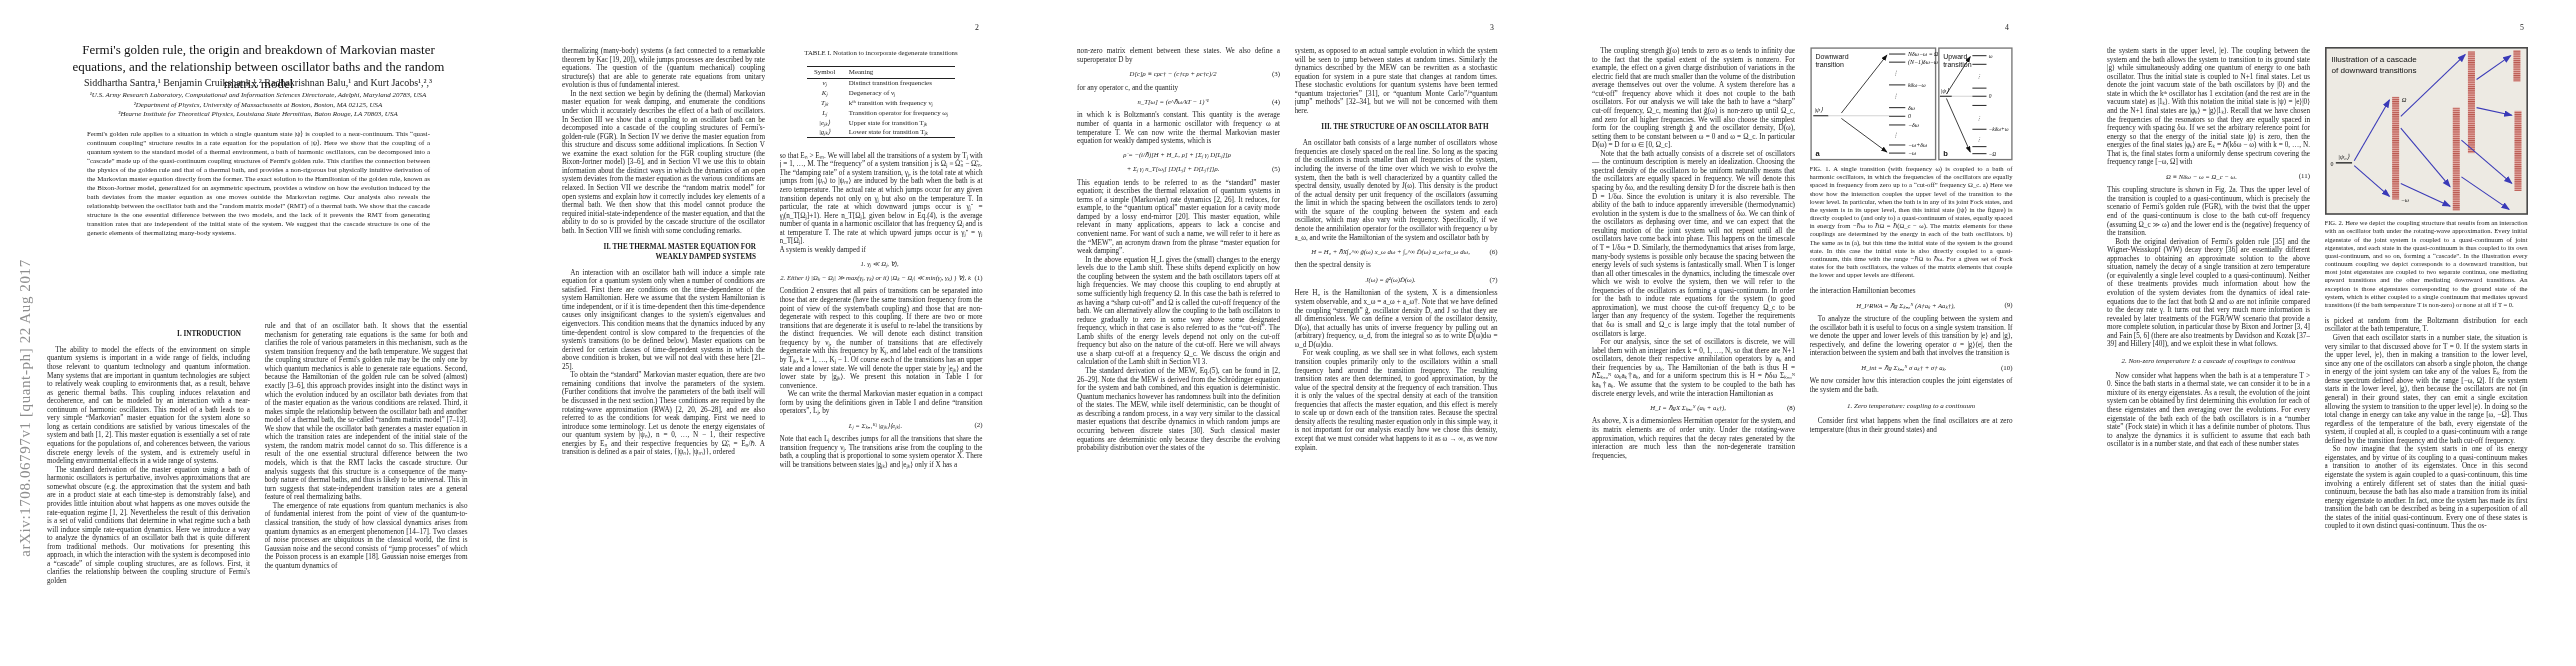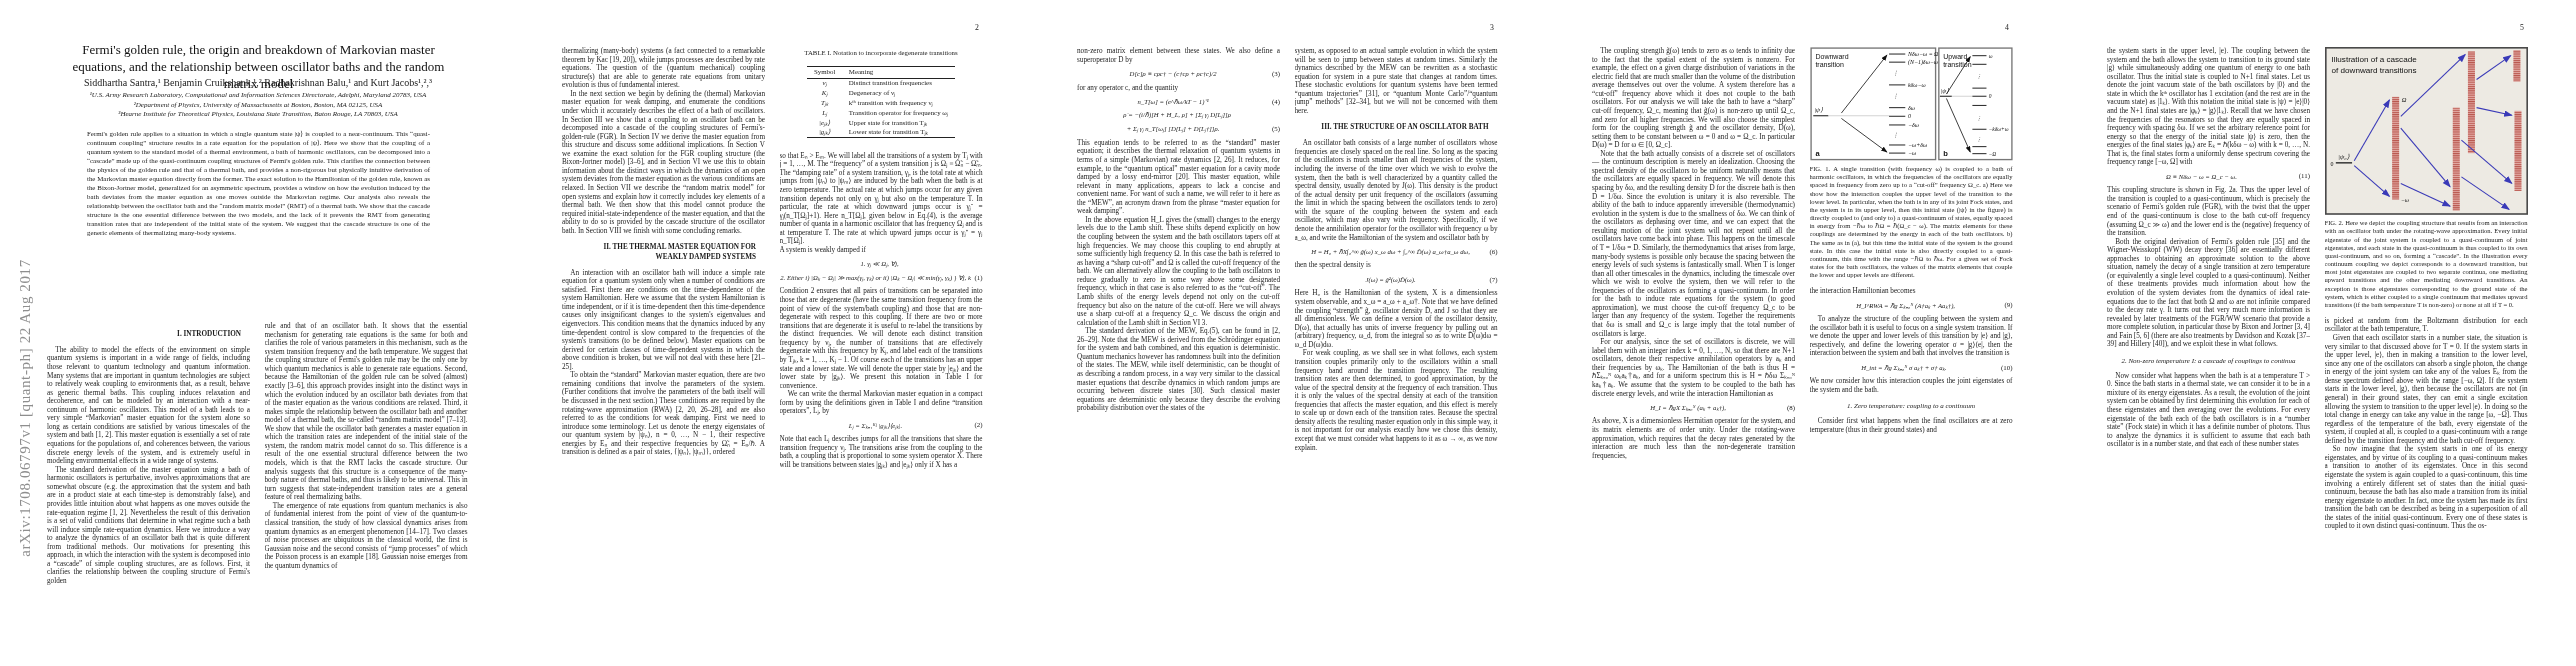--- a/index.html
+++ b/index.html
@@ -47,21 +47,21 @@
 
 <div class="sheet">
 
   <div class="page page1">
     <div class="arxiv-stamp">arXiv:1708.06797v1  [quant-ph]  22 Aug 2017</div>
     <div class="p1-title">Fermi's golden rule, the origin and breakdown of Markovian master equations, and the relationship between oscillator baths and the random matrix model</div>
     <div class="p1-authors">Siddhartha Santra,¹ Benjamin Cruikshank,¹,² Radhakrishnan Balu,¹ and Kurt Jacobs¹,²,³</div>
     <div class="p1-affils">
       <div>¹U.S. Army Research Laboratory, Computational and Information Sciences Directorate, Adelphi, Maryland 20783, USA</div>
       <div>²Department of Physics, University of Massachusetts at Boston, Boston, MA 02125, USA</div>
-      <div>³Hearne Institute for Theoretical Physics, Louisiana State Transition, Baton Rouge, LA 70803, USA</div>
+      <div>³Hearne Institute for Theoretical Physics, Louisiana State Hermitian, Baton Rouge, LA 70803, USA</div>
     </div>
     <div class="p1-abstract">Fermi's golden rule applies to a situation in which a single quantum state |ψ⟩ is coupled to a near-continuum. This “quasi-continuum coupling” structure results in a rate equation for the population of |ψ⟩. Here we show that the coupling of a quantum system to the standard model of a thermal environment, a bath of harmonic oscillators, can be decomposed into a “cascade” made up of the quasi-continuum coupling structures of Fermi's golden rule. This clarifies the connection between the physics of the golden rule and that of a thermal bath, and provides a non-rigorous but physically intuitive derivation of the Markovian master equation directly from the former. The exact solution to the Hamiltonian of the golden rule, known as the Bixon-Jortner model, generalized for an asymmetric spectrum, provides a window on how the evolution induced by the bath deviates from the master equation as one moves outside the Markovian regime. Our analysis also reveals the relationship between the oscillator bath and the “random matrix model” (RMT) of a thermal bath. We show that the cascade structure is the one essential difference between the two models, and the lack of it prevents the RMT from generating transition rates that are independent of the initial state of the system. We suggest that the cascade structure is one of the generic elements of thermalizing many-body systems.</div>
     <div class="cols">
       <div class="col">
           <div class="blk blk-h">I.   INTRODUCTION</div>
           <div class="blk blk-p">The ability to model the effects of the environment on simple quantum systems is important in a wide range of fields, including those relevant to quantum technology and quantum information. Many systems that are important in quantum technologies are subject to relatively weak coupling to environments that, as a result, behave as generic thermal baths. This coupling induces relaxation and decoherence, and can be modeled by an interaction with a near-continuum of harmonic oscillators. This model of a bath leads to a very simple “Markovian” master equation for the system alone so long as certain conditions are satisfied by various timescales of the system and bath [1, 2]. This master equation is essentially a set of rate equations for the populations of, and coherences between, the various discrete energy levels of the system, and is extremely useful in modeling environmental effects in a wide range of systems.</div>
           <div class="blk blk-p">The standard derivation of the master equation using a bath of harmonic oscillators is perturbative, involves approximations that are somewhat obscure (e.g. the approximation that the system and bath are in a product state at each time-step is demonstrably false), and provides little intuition about what happens as one moves outside the rate-equation regime [1, 2]. Nevertheless the result of this derivation is a set of valid conditions that determine in what regime such a bath will induce simple rate-equation dynamics. Here we introduce a way to analyze the dynamics of an oscillator bath that is quite different from traditional methods. Our motivations for presenting this approach, in which the interaction with the system is decomposed into a “cascade” of simple coupling structures, are as follows. First, it clarifies the relationship between the coupling structure of Fermi's golden</div>
         </div>
       <div class="col">
           <div class="blk blk-pc">rule and that of an oscillator bath. It shows that the essential mechanism for generating rate equations is the same for both and clarifies the role of various parameters in this mechanism, such as the system transition frequency and the bath temperature. We suggest that the coupling structure of Fermi's golden rule may be the only one by which quantum mechanics is able to generate rate equations. Second, because the Hamiltonian of the golden rule can be solved (almost) exactly [3–6], this approach provides insight into the distinct ways in which the evolution induced by an oscillator bath deviates from that of the master equation as the various conditions are relaxed. Third, it makes simple the relationship between the oscillator bath and another model of a thermal bath, the so-called “random matrix model” [7–13]. We show that while the oscillator bath generates a master equation in which the transition rates are independent of the initial state of the system, the random matrix model cannot do so. This difference is a result of the one essential structural difference between the two models, which is that the RMT lacks the cascade structure. Our analysis suggests that this structure is a consequence of the many-body nature of thermal baths, and thus is likely to be universal. This in turn suggests that state-independent transition rates are a general feature of real thermalizing baths.</div>
@@ -148,20 +148,21 @@
           <div class="blk blk-pc">non-zero matrix element between these states. We also define a superoperator D by</div>
           <div class="blk blk-eq">
             <span class="eqf">D[c]ρ ≡ cρc† − (c†cρ + ρc†c)/2</span>
             <span class="eqn">(3)</span>
           </div>
           <div class="blk blk-pc">for any operator c, and the quantity</div>
           <div class="blk blk-eq">
             <span class="eqf">n_T[ω] = (e^ℏω/kT − 1)⁻¹</span>
             <span class="eqn">(4)</span>
           </div>
+          <div class="blk blk-pc">in which k is Boltzmann's constant. This quantity is the average number of quanta in a harmonic oscillator with frequency ω at temperature T. We can now write the thermal Markovian master equation for weakly damped systems, which is</div>
           <div class="blk blk-eq">
             <span class="eqf">ρ̇ = −(i/ℏ)[H + H_L, ρ] + [Σⱼ γⱼ D[Lⱼ]]ρ</span>
             <span class="eqn"></span>
           </div>
           <div class="blk blk-eq">
             <span class="eqf">+ Σⱼ γⱼ n_T[ωⱼ] [D[Lⱼ] + D[Lⱼ†]]ρ.</span>
             <span class="eqn">(5)</span>
           </div>
           <div class="blk blk-pc">This equation tends to be referred to as the “standard” master equation; it describes the thermal relaxation of quantum systems in terms of a simple (Markovian) rate dynamics [2, 26]. It reduces, for example, to the “quantum optical” master equation for a cavity mode damped by a lossy end-mirror [20]. This master equation, while relevant in many applications, appears to lack a concise and convenient name. For want of such a name, we will refer to it here as the “MEW”, an acronym drawn from the phrase “master equation for weak damping”.</div>
           <div class="blk blk-p">In the above equation H_L gives the (small) changes to the energy levels due to the Lamb shift. These shifts depend explicitly on how the coupling between the system and the bath oscillators tapers off at high frequencies. We may choose this coupling to end abruptly at some sufficiently high frequency Ω. In this case the bath is referred to as having a “sharp cut-off” and Ω is called the cut-off frequency of the bath. We can alternatively allow the coupling to the bath oscillators to reduce gradually to zero in some way above some designated frequency, which in that case is also referred to as the “cut-off”. The Lamb shifts of the energy levels depend not only on the cut-off frequency but also on the nature of the cut-off. Here we will always use a sharp cut-off at a frequency Ω_c. We discuss the origin and calculation of the Lamb shift in Section VI 3.</div>

